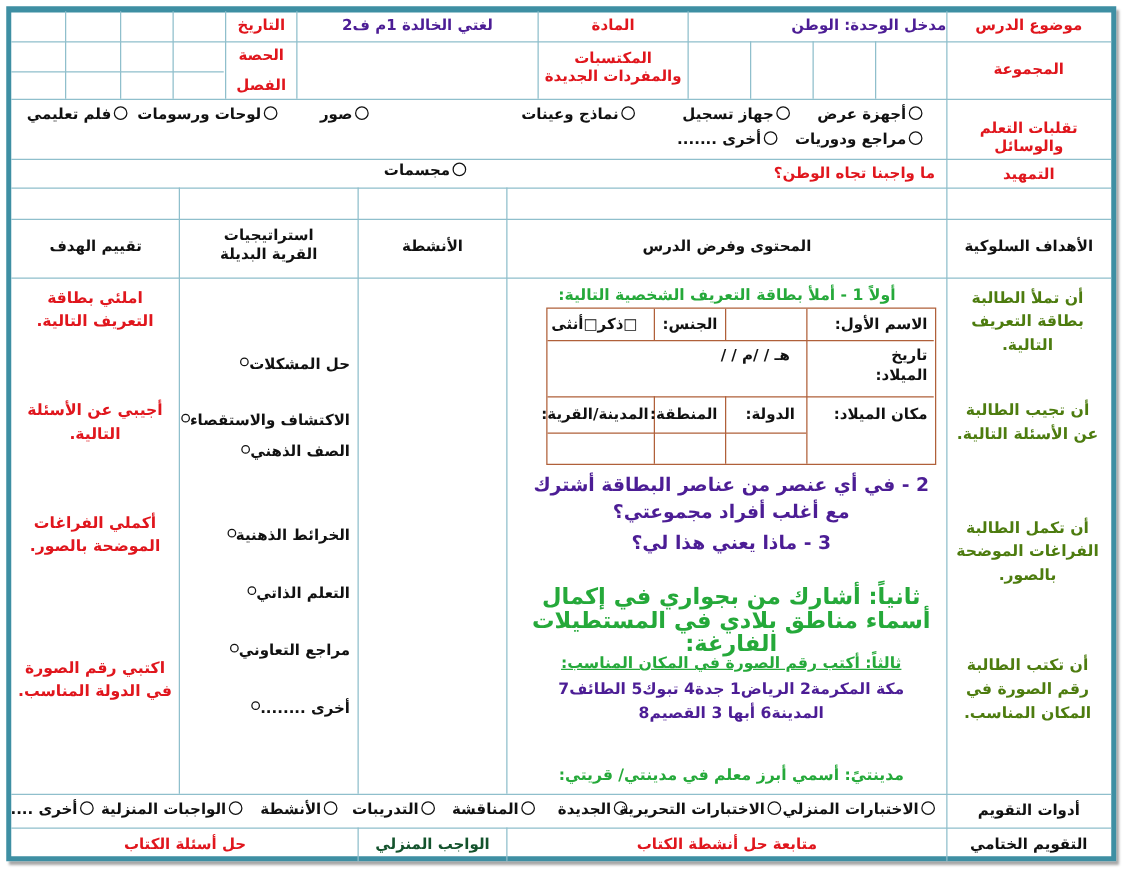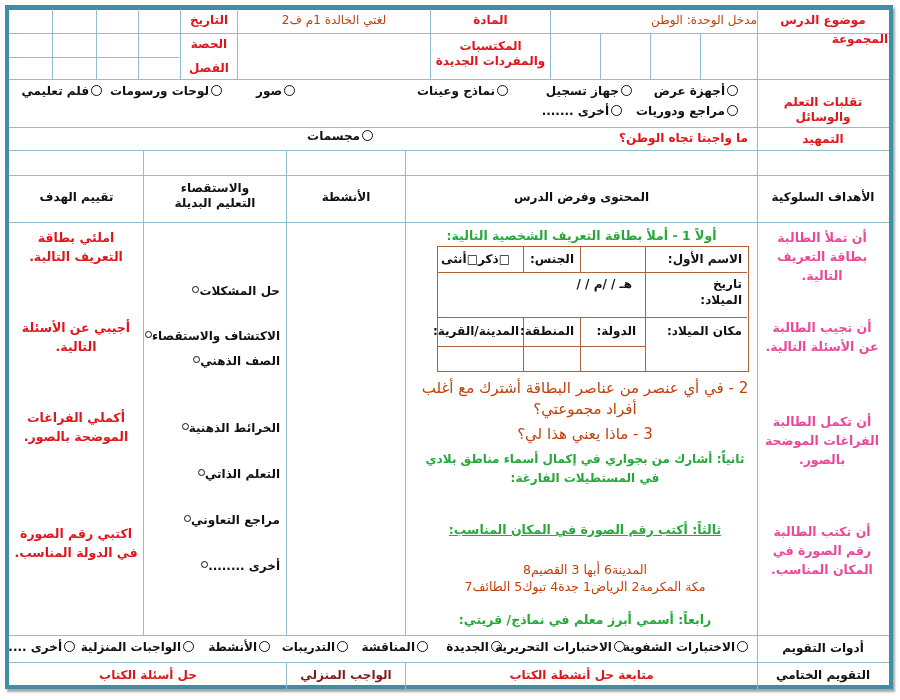--- a/index.html
+++ b/index.html
@@ -5,34 +5,34 @@
   html, body { margin: 0; padding: 0; background: #ffffff; }
   body { width: 900px; height: 700px; position: relative; overflow: hidden;
          font-family: "DejaVu Sans", "Liberation Sans", sans-serif; direction: rtl; }
   .frame { position: absolute; left: 5px; top: 5px; width: 888px; height: 684px;
            border: 4px solid #3e8fa3; border-top: 5px solid #3e8fa3; box-sizing: border-box;
            box-shadow: 2px 3px 2px rgba(0,0,0,0.35); background: #fff; }
   .abs { position: absolute; box-sizing: border-box; }
   .hl { position: absolute; height: 1px; background: #8fbfcc; }
   .vl { position: absolute; width: 1px; background: #8fbfcc; }
   .red { color: #e0161d; font-weight: bold; }
-  .blue { color: #c2410c; font-weight: normal; }
-  .navy { color: #7f1d1d; font-weight: bold; }
+  .blue { color: #4c1d95; font-weight: bold; }
+  .navy { color: #14532d; font-weight: bold; }
   .black { color: #111; font-weight: bold; }
   .green { color: #25a93a; font-weight: bold; }
   .lbl { font-size: 12px; text-align: center; line-height: 15px; }
   .opt { font-size: 12px; font-weight: bold; color: #111; white-space: nowrap; }
   .opt .circ { display: inline-block; width: 9px; height: 9px; border: 1.5px solid #111; border-radius: 50%; margin-left: 2px; vertical-align: -1px; }
   .card { position: absolute; left: 437px; top: 246px; width: 312px; height: 126px; border: 1.5px solid #b0603a; box-sizing: border-box; }
   .card .ch { position: absolute; height: 1px; background: #b0603a; }
   .card .cv { position: absolute; width: 1px; background: #b0603a; }
   .card .t { position: absolute; font-size: 12px; font-weight: bold; color: #111; white-space: nowrap; }
   .strat { position: absolute; left: 170px; font-size: 12px; font-weight: bold; color: #111; white-space: nowrap; text-align: right; width: 110px; }
   .strat .b { display: inline-block; width: 5px; height: 5px; border: 1px solid #111; border-radius: 50%; margin-left: 8px; vertical-align: 2px; }
-  .goal { position: absolute; left: 762px; width: 120px; font-size: 12.5px; line-height: 19px; font-weight: bold; color: #ec4899; text-align: center; }
+  .goal { position: absolute; left: 762px; width: 120px; font-size: 12.5px; line-height: 19px; font-weight: bold; color: #4d7c0f; text-align: center; }
   .eval { position: absolute; left: 12px; width: 128px; font-size: 12.5px; line-height: 19px; font-weight: bold; color: #e0161d; text-align: center; }
 </style>
 </head>
 <body>
 
 <div class="frame"></div>
 
 <div>
 
   <div class="hl" style="left:9px;top:33px;width:880px;"></div>
@@ -65,21 +65,21 @@
 
   <div class="vl" style="left:405px;top:662px;height:27px;"></div>
   <div class="vl" style="left:286px;top:662px;height:27px;"></div>
 </div>
 
 <div class="abs lbl red" style="left:758px;top:13px;width:130px;">موضوع الدرس</div>
 <div class="abs lbl blue" style="left:551px;top:13px;width:206px;text-align:right;">مدخل الوحدة: الوطن</div>
 <div class="abs lbl red" style="left:431px;top:13px;width:119px;">المادة</div>
 <div class="abs lbl blue" style="left:238px;top:13px;width:192px;">لغتي الخالدة 1م ف2</div>
 <div class="abs lbl red" style="left:181px;top:13px;width:56px;">التاريخ</div>
-<div class="abs lbl red" style="left:758px;top:32px;width:130px;text-align:right;">المجموعة</div>
+<div class="abs lbl red" style="left:758px;top:48px;width:130px;">المجموعة</div>
 <div class="abs lbl red" style="left:431px;top:39px;width:119px;">المكتسبات والمفردات الجديدة</div>
 <div class="abs lbl red" style="left:181px;top:37px;width:56px;">الحصة</div>
 <div class="abs lbl red" style="left:181px;top:61px;width:56px;">الفصل</div>
 
 <div class="abs lbl red" style="left:758px;top:95px;width:130px;">تقلبات التعلم والوسائل</div>
 <div class="abs opt" style="right:162px;top:84px;"><span class="circ"></span><span>أجهزة عرض</span></div>
 <div class="abs opt" style="right:268px;top:84px;"><span class="circ"></span><span>جهاز تسجيل</span></div>
 <div class="abs opt" style="right:392px;top:84px;"><span class="circ"></span><span>نماذج وعينات</span></div>
 <div class="abs opt" style="right:527px;top:84px;margin-top:45px;"><span class="circ"></span><span>مجسمات</span></div>
 <div class="abs opt" style="right:605px;top:84px;"><span class="circ"></span><span>صور</span></div>
@@ -87,21 +87,21 @@
 <div class="abs opt" style="right:798px;top:84px;"><span class="circ"></span><span>فلم تعليمي</span></div>
 <div class="abs opt" style="right:162px;top:104px;"><span class="circ"></span><span>مراجع ودوريات</span></div>
 <div class="abs opt" style="right:278px;top:104px;"><span class="circ"></span><span>أخرى .......</span></div>
 
 <div class="abs lbl red" style="left:758px;top:132px;width:130px;">التمهيد</div>
 <div class="abs red" style="right:152px;top:131px;font-size:12px;white-space:nowrap;">ما واجبنا تجاه الوطن؟</div>
 
 <div class="abs lbl black" style="left:758px;top:190px;width:130px;">الأهداف السلوكية</div>
 <div class="abs lbl black" style="left:406px;top:190px;width:351px;">المحتوى وفرض الدرس</div>
 <div class="abs lbl black" style="left:287px;top:190px;width:118px;">الأنشطة</div>
-<div class="abs lbl black" style="left:160px;top:181px;width:110px;">والاستقصاء التعليم البديلة</div>
+<div class="abs lbl black" style="left:160px;top:181px;width:110px;">استراتيجيات القرية البديلة</div>
 <div class="abs lbl black" style="left:10px;top:190px;width:133px;">تقييم الهدف</div>
 
 <div class="goal" style="top:228px;">أن تملأ الطالبة بطاقة التعريف التالية.</div>
 <div class="goal" style="top:318px;">أن تجيب الطالبة عن الأسئلة التالية.</div>
 <div class="goal" style="top:412px;">أن تكمل الطالبة الفراغات الموضحة بالصور.</div>
 <div class="goal" style="top:522px;">أن تكتب الطالبة رقم الصورة في المكان المناسب.</div>
 
 <div class="abs green" style="left:406px;top:228px;width:351px;text-align:center;font-size:12.5px;">أولاً 1 - أملأ بطاقة التعريف الشخصية التالية:</div>
 
 <div class="card">
@@ -119,41 +119,41 @@
   <div class="t" style="right:6px;top:29px;width:60px;white-space:normal;line-height:16px;">تاريخ الميلاد:</div>
   <div class="t" style="right:116px;top:30px;direction:ltr;">/ /  هـ  / /م</div>
   <div class="t" style="right:6px;top:77px;">مكان الميلاد:</div>
   <div class="t" style="right:112px;top:77px;">الدولة:</div>
   <div class="t" style="right:174px;top:77px;">المنطقة:</div>
   <div class="t" style="right:229px;top:77px;">المدينة/القرية:</div>
 </div>
 
 <div class="abs blue" style="left:420px;top:378px;width:330px;text-align:center;font-size:15px;line-height:21px;">2 - في أي عنصر من عناصر البطاقة أشترك مع أغلب أفراد مجموعتي؟</div>
 <div class="abs blue" style="left:420px;top:424px;width:330px;text-align:center;font-size:15px;line-height:21px;">3 - ماذا يعني هذا لي؟</div>
-<div class="abs green" style="left:420px;top:450px;width:330px;text-align:center;font-size:12px;line-height:19px;">ثانياً: أشارك من بجواري في إكمال أسماء مناطق بلادي في المستطيلات الفارغة:</div>
+<div class="abs green" style="left:420px;top:468px;width:330px;text-align:center;font-size:18px;line-height:19px;">ثانياً: أشارك من بجواري في إكمال أسماء مناطق بلادي في المستطيلات الفارغة:</div>
 <div class="abs green" style="left:420px;top:522px;width:330px;text-align:center;font-size:12.5px;text-decoration:underline;">ثالثاً: أكتب رقم الصورة في المكان المناسب:</div>
-<div class="abs blue" style="left:420px;top:543px;width:330px;text-align:center;font-size:12.5px;margin-top:36px;">مكة المكرمة2 الرياض1 جدة4 تبوك5 الطائف7</div>
+<div class="abs blue" style="left:420px;top:543px;width:330px;text-align:center;font-size:12.5px;">مكة المكرمة2 الرياض1 جدة4 تبوك5 الطائف7</div>
 <div class="abs blue" style="left:420px;top:562px;width:330px;text-align:center;font-size:12.5px;">المدينة6 أبها 3 القصيم8</div>
-<div class="abs green" style="left:420px;top:612px;width:330px;text-align:center;font-size:12.5px;">رابعاً: أسمي أبرز معلم في نماذج/ قريتي:</div>
+<div class="abs green" style="left:420px;top:612px;width:330px;text-align:center;font-size:12.5px;">مدينتيً: أسمي أبرز معلم في مدينتي/ قريتي:</div>
 
 <div class="strat" style="top:284px;"><span>حل المشكلات</span><span class="b"></span></div>
 <div class="strat" style="top:329px;"><span>الاكتشاف والاستقصاء</span><span class="b"></span></div>
 <div class="strat" style="top:354px;"><span>الصف الذهني</span><span class="b"></span></div>
 <div class="strat" style="top:421px;"><span>الخرائط الذهنية</span><span class="b"></span></div>
 <div class="strat" style="top:467px;"><span>التعلم الذاتي</span><span class="b"></span></div>
 <div class="strat" style="top:513px;"><span>مراجع التعاوني</span><span class="b"></span></div>
 <div class="strat" style="top:559px;"><span>أخرى ........</span><span class="b"></span></div>
 
 <div class="eval" style="top:228px;">املئي بطاقة التعريف التالية.</div>
 <div class="eval" style="top:318px;">أجيبي عن الأسئلة التالية.</div>
 <div class="eval" style="top:408px;">أكملي الفراغات الموضحة بالصور.</div>
 <div class="eval" style="top:524px;">اكتبي رقم الصورة في الدولة المناسب.</div>
 
 <div class="abs lbl black" style="left:758px;top:641px;width:130px;">أدوات التقويم</div>
-<div class="abs opt" style="right:152px;top:640px;"><span class="circ"></span><span>الاختبارات الشفوية</span></div>
+<div class="abs opt" style="right:152px;top:640px;"><span class="circ"></span><span>الاختبارات المنزلي</span></div>
 <div class="abs opt" style="right:275px;top:640px;"><span class="circ"></span><span>الاختبارات التحريرية</span></div>
 <div class="abs opt" style="right:398px;top:640px;"><span class="circ"></span><span>الجديدة</span></div>
 <div class="abs opt" style="right:472px;top:640px;"><span class="circ"></span><span>المناقشة</span></div>
 <div class="abs opt" style="right:552px;top:640px;"><span class="circ"></span><span>التدريبات</span></div>
 <div class="abs opt" style="right:630px;top:640px;"><span class="circ"></span><span>الأنشطة</span></div>
 <div class="abs opt" style="right:706px;top:640px;"><span class="circ"></span><span>الواجبات المنزلية</span></div>
 <div class="abs opt" style="right:825px;top:640px;"><span class="circ"></span><span>أخرى ....</span></div>
 
 <div class="abs lbl black" style="left:758px;top:668px;width:130px;">التقويم الختامي</div>
 <div class="abs lbl red" style="left:406px;top:668px;width:351px;">متابعة حل أنشطة الكتاب</div>

